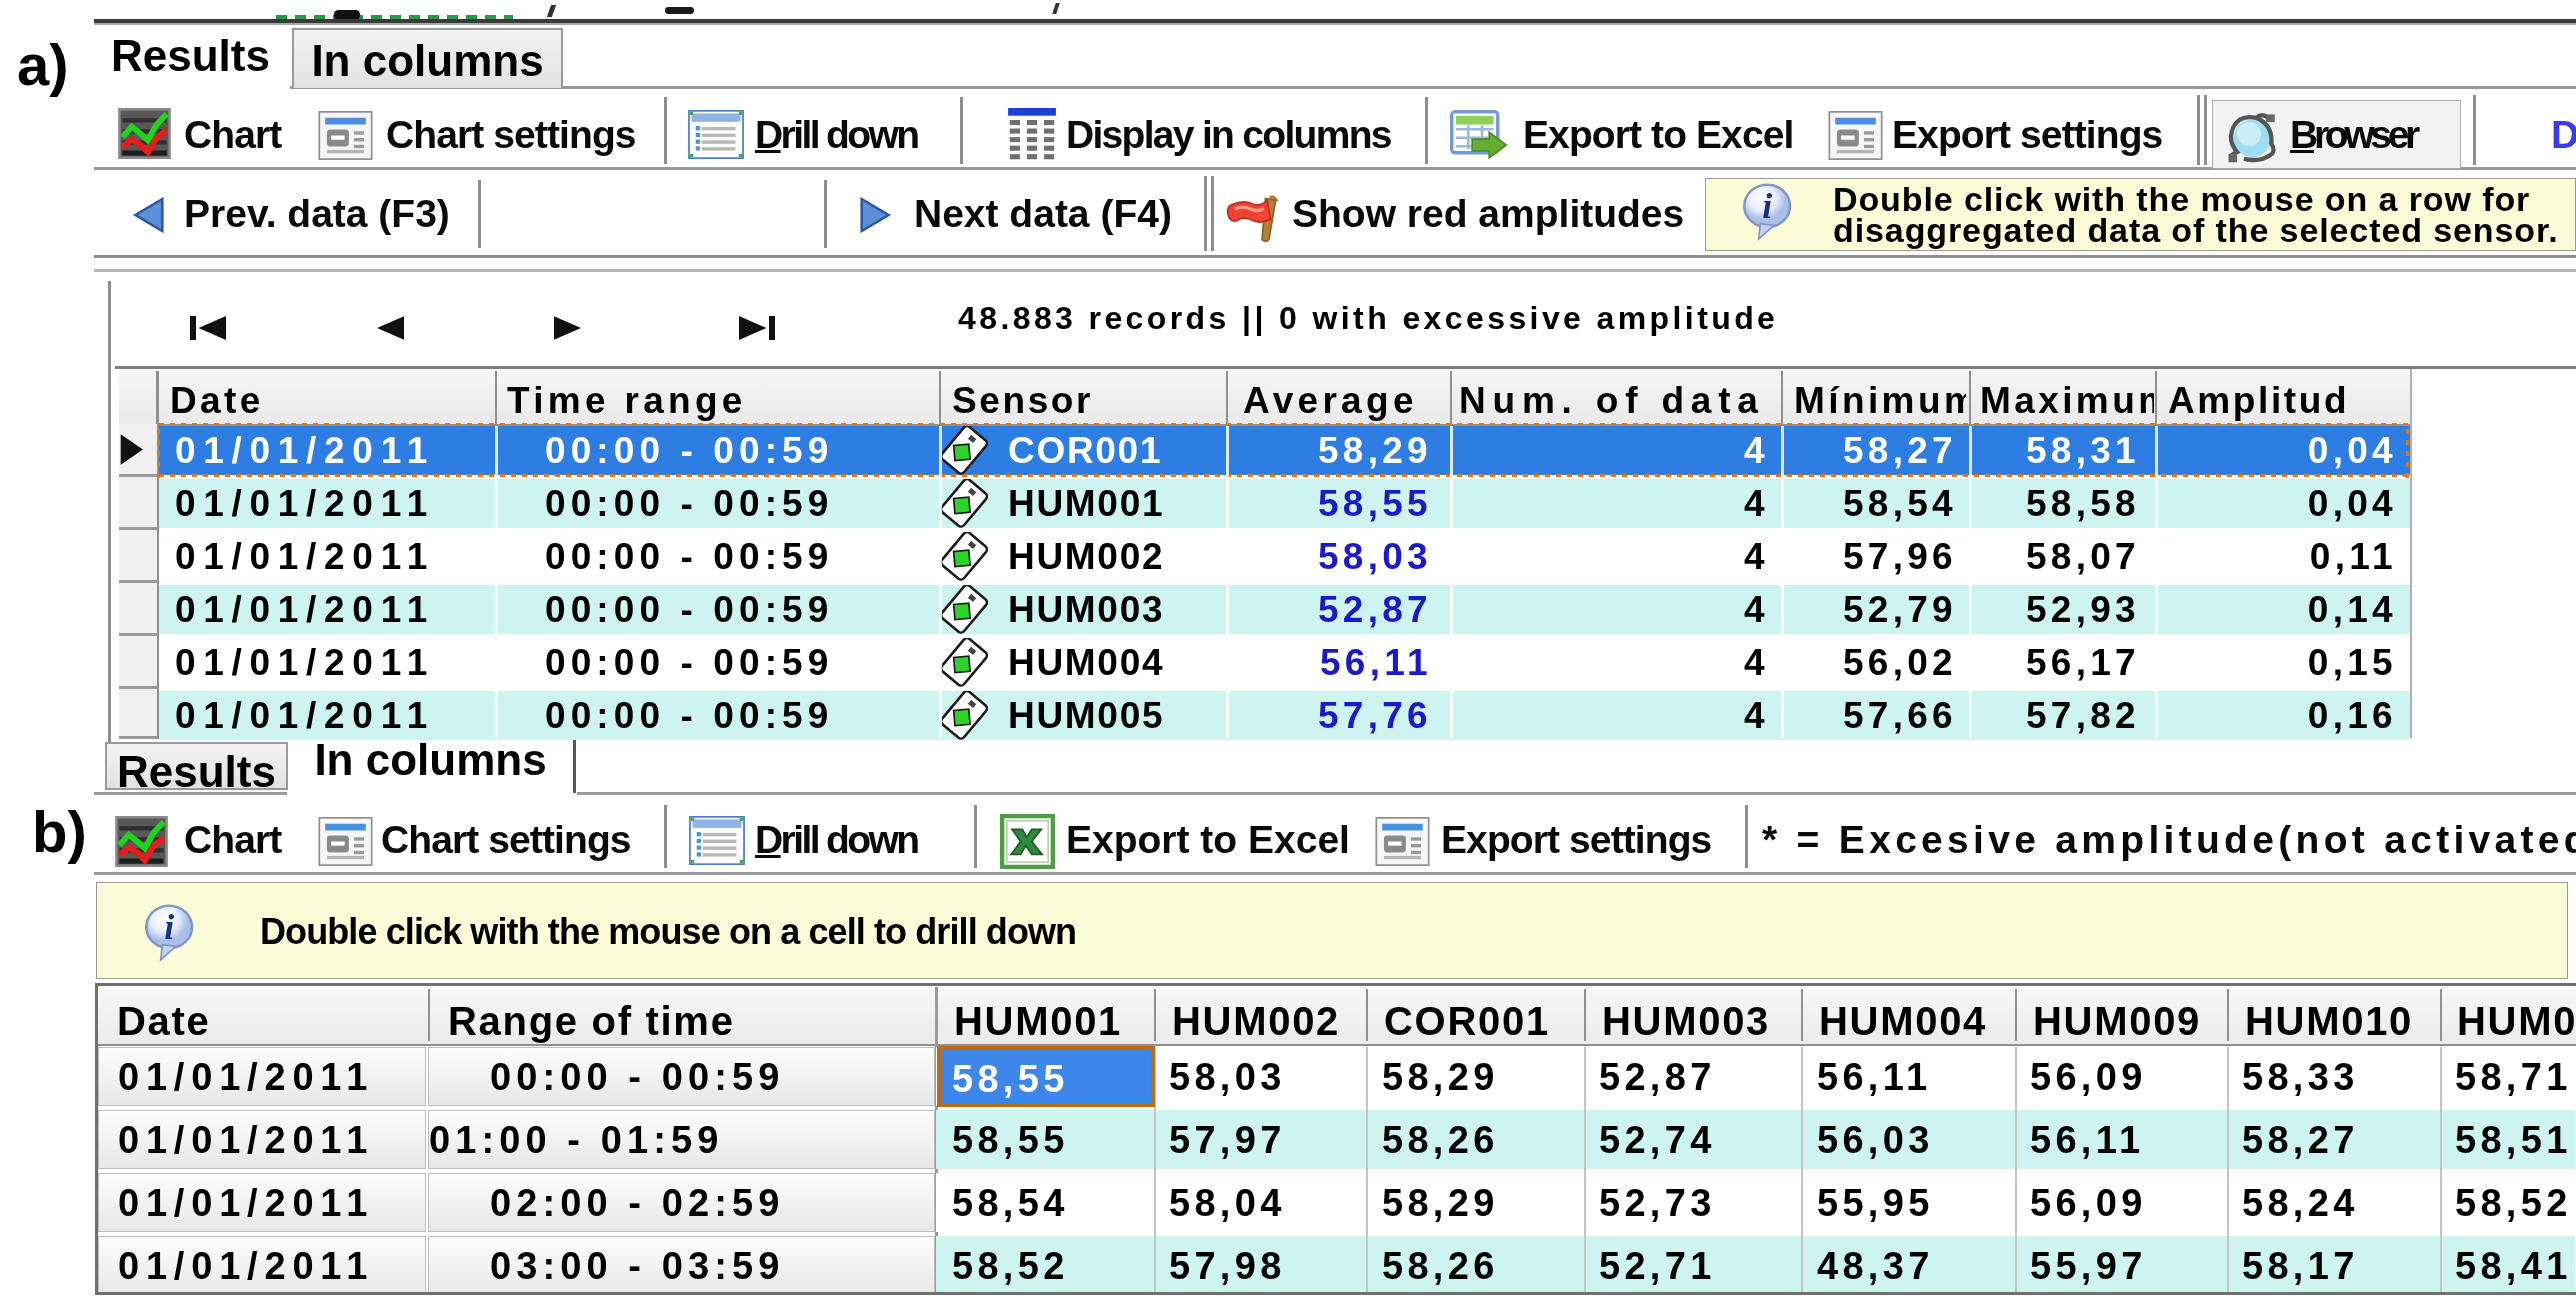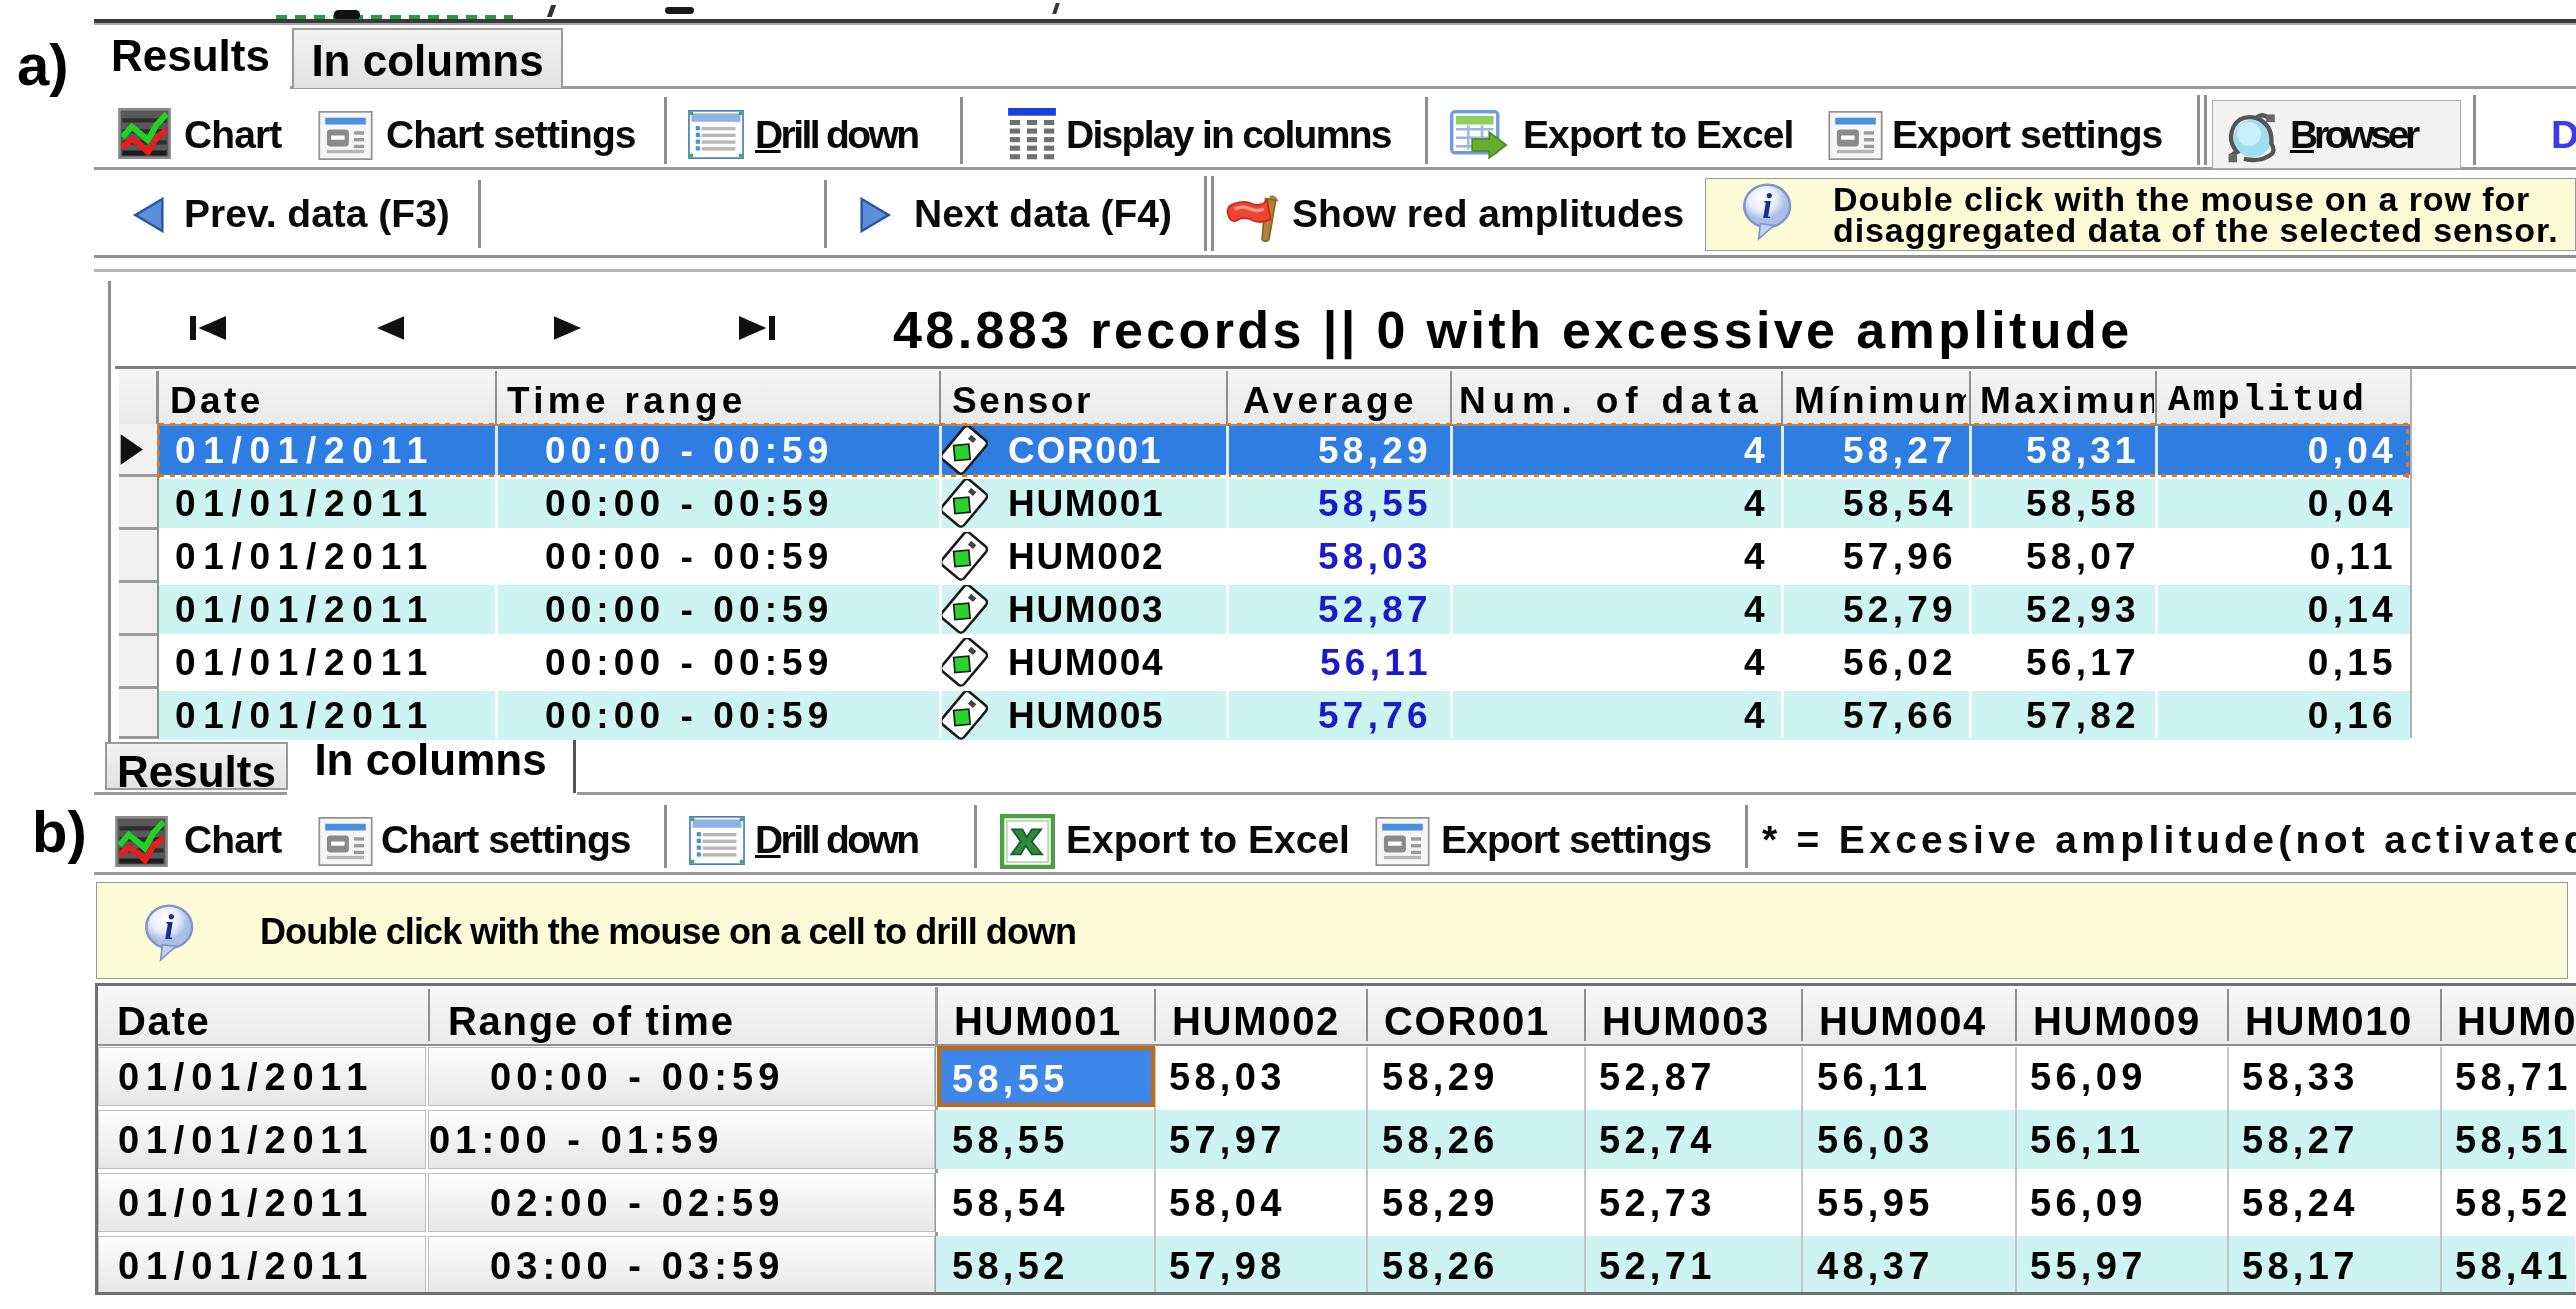--- a/index.html
+++ b/index.html
@@ -209,42 +209,42 @@
     <path d="M32 0 L0 14 L32 28 Z" fill="#111"></path>
   </svg>
   <svg class="abs" style="left:554px;top:316px;" width="27" height="24" viewBox="0 0 32 28">
     <path d="M0 0 L32 14 L0 28 Z" fill="#111"></path>
   </svg>
   <svg class="abs" style="left:739px;top:316px;" width="36" height="24" viewBox="0 0 42 28">
     <path d="M0 0 L32 14 L0 28 Z" fill="#111"></path>
     <rect x="35" y="0" width="7" height="28" fill="#111"></rect>
   </svg>
 </div>
-<div class="abs txt" style="left:893px;top:300px;font-size:52px;letter-spacing:3.4px;">48.883 records || 0 with excessive amplitude</div>
+<div class="abs txt" style="left:958px;top:300px;font-size:32px;letter-spacing:3.4px;">48.883 records || 0 with excessive amplitude</div>
 
 <div id="tableA">
 <div class="abs" style="left:115px;top:366px;width:2461px;height:3.4px;background:#7d7d7d;"></div>
 <div class="abs" style="left:119px;top:369px;width:2291px;height:55px;background:linear-gradient(#f6f6f6,#e9e9e9);border-bottom:2.6px solid #8f8f8f;box-sizing:content-box;"></div>
 <div class="abs" style="left:2410px;top:369px;width:1.7px;height:369px;background:#b0b0b0;"></div>
 <div class="abs" style="left:156px;top:371px;width:2.6px;height:53px;background:#8f8f8f;"></div>
 <div class="abs" style="left:495px;top:371px;width:1.7px;height:53px;background:#8f8f8f;"></div>
 <div class="abs" style="left:939px;top:371px;width:1.7px;height:53px;background:#8f8f8f;"></div>
 <div class="abs" style="left:1226px;top:371px;width:1.7px;height:53px;background:#8f8f8f;"></div>
 <div class="abs" style="left:1450px;top:371px;width:1.7px;height:53px;background:#8f8f8f;"></div>
 <div class="abs" style="left:1781px;top:371px;width:1.7px;height:53px;background:#8f8f8f;"></div>
 <div class="abs" style="left:1969px;top:371px;width:1.7px;height:53px;background:#8f8f8f;"></div>
 <div class="abs" style="left:2155px;top:371px;width:1.7px;height:53px;background:#8f8f8f;"></div>
 <div class="abs txt htxt ls4" style="left:170px;">Date</div>
 <div class="abs txt htxt ls5" style="left:507px;">Time range</div>
 <div class="abs txt htxt ls3" style="left:952px;">Sensor</div>
 <div class="abs txt htxt ls5" style="left:1243px;">Average</div>
 <div class="abs txt htxt ls8" style="left:1459px;">Num. of data</div>
 <div class="abs txt htxt ls4" style="left:1794px;width:172px;overflow:hidden;">Mínimum</div>
 <div class="abs txt htxt ls4" style="left:1980px;width:174px;overflow:hidden;">Maximum</div>
-<div class="abs txt htxt ls3" style="left:2168px;font-family:Liberation Mono, monospace;">Amplitud</div>
+<div class="abs txt htxt ls3" style="left:2168px;">Amplitud</div>
 <div class="abs" style="left:119px;top:424px;width:40px;height:315px;background:#f0f0f0;border-right:2.6px solid #8f8f8f;box-sizing:border-box;"></div>
 <div class="abs" style="left:119px;top:474px;width:38px;height:2.6px;background:#9a9a9a;"></div>
 <div class="abs" style="left:119px;top:527px;width:38px;height:2.6px;background:#9a9a9a;"></div>
 <div class="abs" style="left:119px;top:580px;width:38px;height:2.6px;background:#9a9a9a;"></div>
 <div class="abs" style="left:119px;top:633px;width:38px;height:2.6px;background:#9a9a9a;"></div>
 <div class="abs" style="left:119px;top:686px;width:38px;height:2.6px;background:#9a9a9a;"></div>
 <div class="abs" style="left:119px;top:736px;width:38px;height:2.6px;background:#9a9a9a;"></div>
 <svg class="abs" style="left:119px;top:434px;" width="25.6" height="31" viewBox="0 0 30 36">
         <path d="M2 0 L28 18 L2 36 Z" fill="#111"></path>
       </svg>

